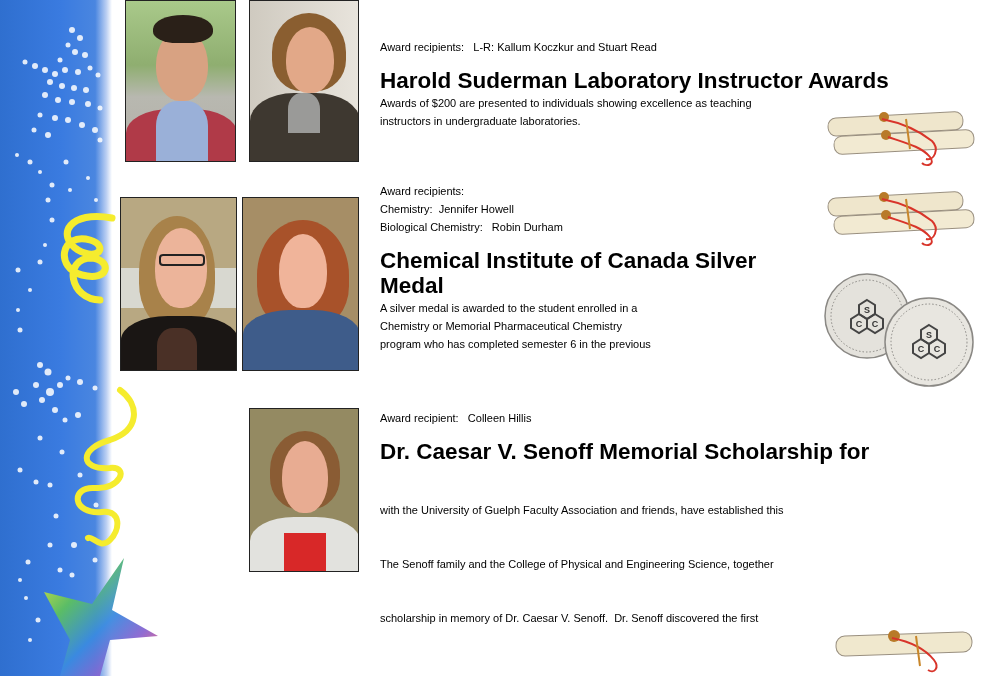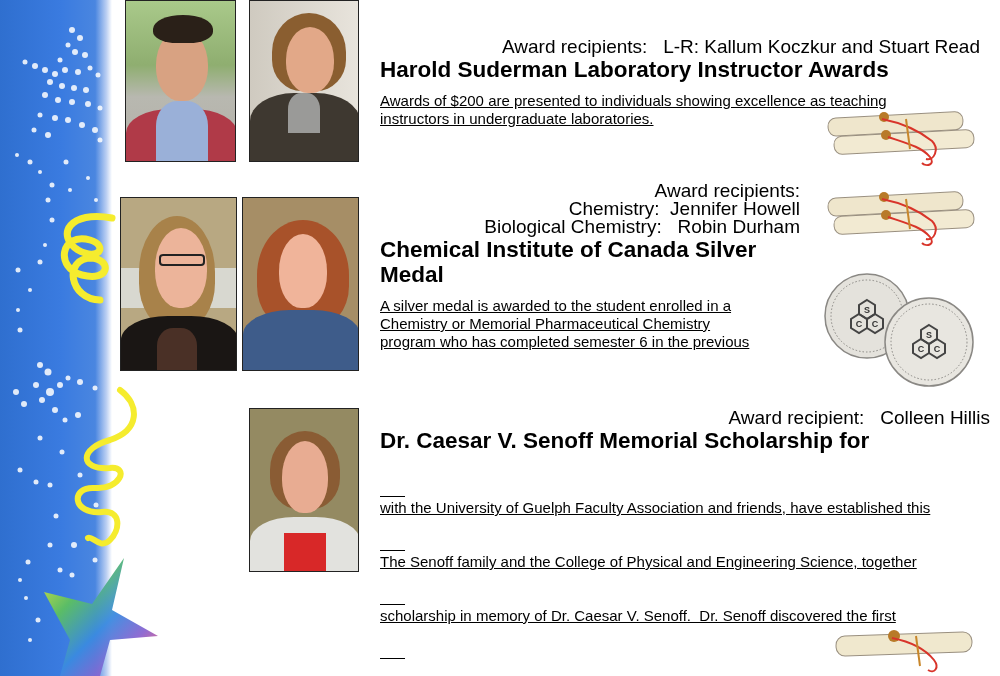--- a/index.html
+++ b/index.html
@@ -20,23 +20,23 @@
     .photo {
       position: absolute; border: 1.5px solid #222; box-sizing: border-box; overflow: hidden;
     }
     .photo .face {
       position: absolute; border-radius: 50% 50% 46% 46%;
     }
     .photo .hair { position: absolute; border-radius: 50% 50% 40% 40%; }
     .photo .body { position: absolute; border-radius: 40% 40% 0 0; }
 
     .text-block { position: absolute; left: 380px; }
-    .recip { font-size: 19px; line-height: 18px; text-align: right; }
-    .title { font-size: 22.5px; font-weight: bold; line-height: 25px; margin-top: 1px; }
-    .desc { font-size: 15px; line-height: 18px; margin-top: 10px; text-decoration: underline; }
+    .recip { font-size: 11px; line-height: 18px; }
+    .title { font-size: 22.5px; font-weight: bold; line-height: 25px; margin-top: 12px; }
+    .desc { font-size: 11px; line-height: 18px; margin-top: 1px; }
 
     .scroll-wrap { position: absolute; }
     .medal-wrap { position: absolute; }
   </style>
 </head>
 <body>
 
 <div class="banner">
   <svg width="112" height="676">
 

